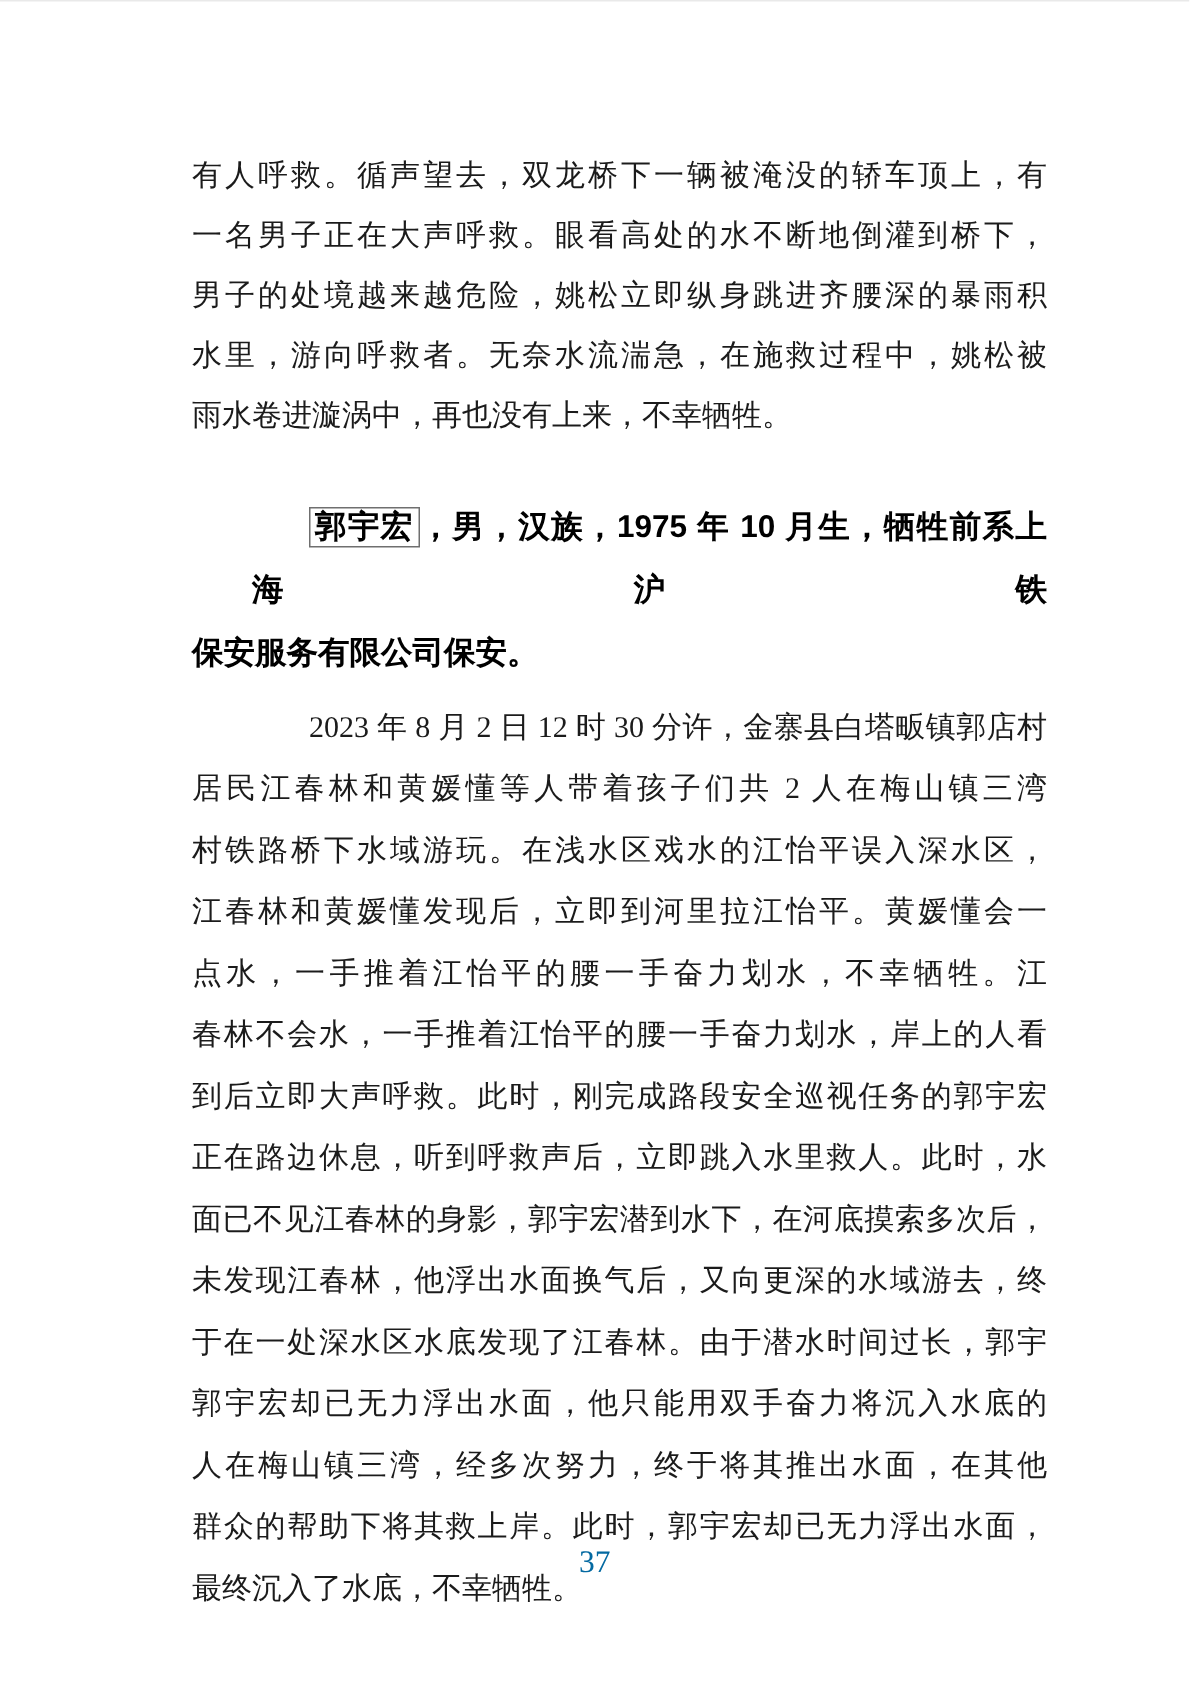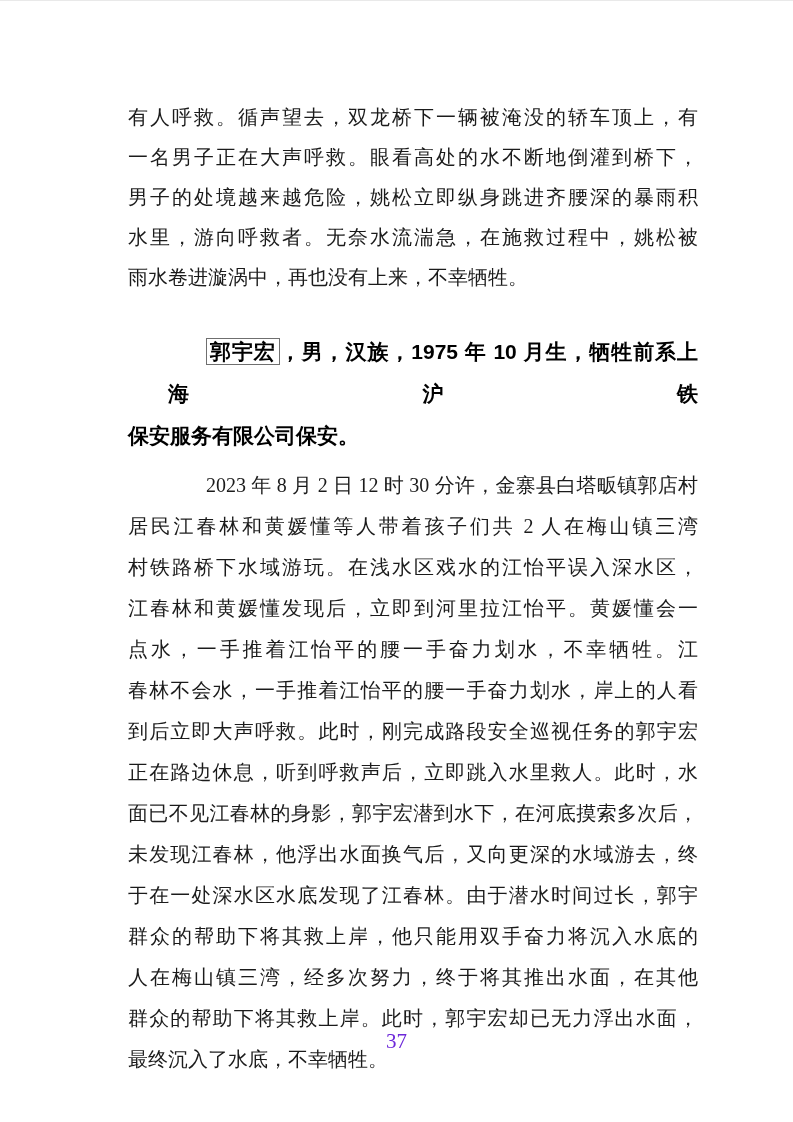--- a/index.html
+++ b/index.html
@@ -62,21 +62,21 @@
     border:1px solid var(--box-border);
     padding:1px 3px;
   }
   .page-number{
     position:absolute;
     top:1028px;
     left:0;
     width:100%;
     text-align:center;
     font-size:21px;
-    color:#6d28d9;
+    color:#0369a1;
     font-family:"Liberation Serif","DejaVu Serif",serif;
   }
 </style>
 </head>
 <body>
 
 <div class="page">
   <div class="content" id="doc-content">
       <div class="para body">
         <div class="line">有人呼救。循声望去，双龙桥下一辆被淹没的轿车顶上，有</div>
@@ -94,20 +94,20 @@
         <div class="line">居民江春林和黄媛懂等人带着孩子们共 2 人在梅山镇三湾</div>
         <div class="line">村铁路桥下水域游玩。在浅水区戏水的江怡平误入深水区，</div>
         <div class="line">江春林和黄媛懂发现后，立即到河里拉江怡平。黄媛懂会一</div>
         <div class="line">点水，一手推着江怡平的腰一手奋力划水，不幸牺牲。江</div>
         <div class="line">春林不会水，一手推着江怡平的腰一手奋力划水，岸上的人看</div>
         <div class="line">到后立即大声呼救。此时，刚完成路段安全巡视任务的郭宇宏</div>
         <div class="line">正在路边休息，听到呼救声后，立即跳入水里救人。此时，水</div>
         <div class="line">面已不见江春林的身影，郭宇宏潜到水下，在河底摸索多次后，</div>
         <div class="line">未发现江春林，他浮出水面换气后，又向更深的水域游去，终</div>
         <div class="line">于在一处深水区水底发现了江春林。由于潜水时间过长，郭宇</div>
-        <div class="line">群众的帮助下将其救上岸，他只能用双手奋力将沉入水底的</div>
+        <div class="line">郭宇宏却已无力浮出水面，他只能用双手奋力将沉入水底的</div>
         <div class="line">人在梅山镇三湾，经多次努力，终于将其推出水面，在其他</div>
         <div class="line">群众的帮助下将其救上岸。此时，郭宇宏却已无力浮出水面，</div>
         <div class="line last">最终沉入了水底，不幸牺牲。</div>
       </div>
     </div>
   <div class="page-number">37</div>
 </div>
 
 </body></html>

